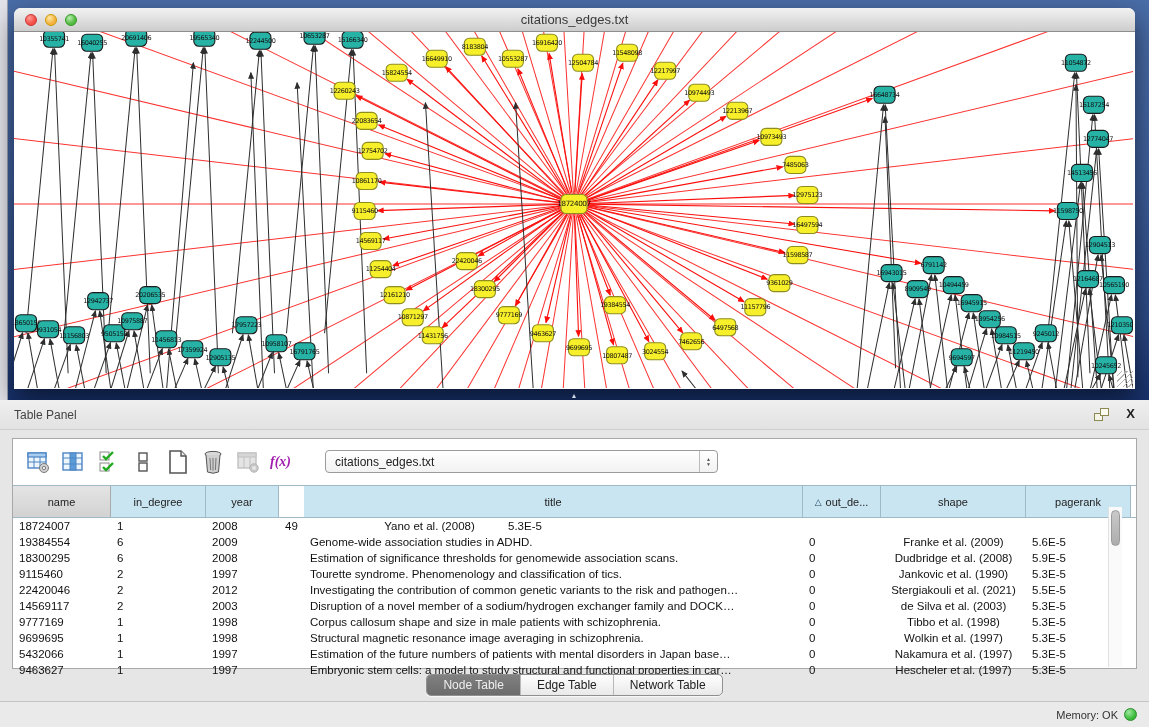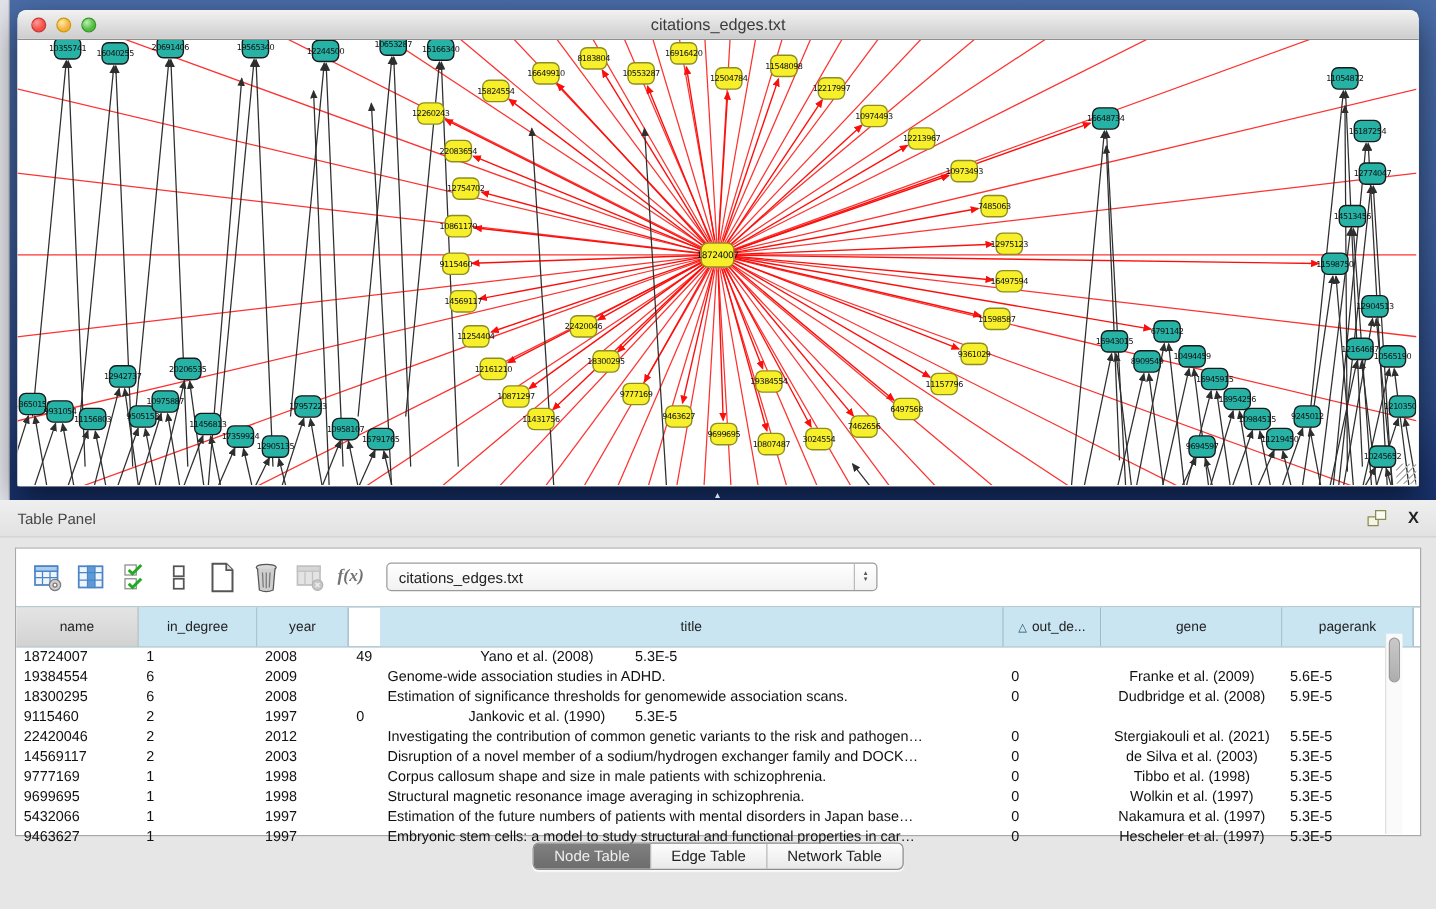--- a/index.html
+++ b/index.html
@@ -35,21 +35,21 @@
   .tp-title { position:absolute; left:14px; top:8px; font-size:12px; color:#444; }
   .tp-float { position:absolute; right:40px; top:8px; width:15px; height:13px; }
   .tp-float .sq1 { position:absolute; left:0; bottom:0; width:9px; height:8px; border:1px solid #8a8a52; background:#f4f4e8; }
   .tp-float .sq2 { position:absolute; right:0; top:0; width:9px; height:8px; border:1px solid #8a8a52; background:#fbfbf2; }
   .tp-close { position:absolute; right:14px; top:6px; font-size:13px; font-weight:bold; color:#222; cursor:default; }
 
   .tp-body { position:absolute; left:12px; top:38px; width:1125px; height:231px; background:#fff; border:1px solid #a8a8a8; }
 
   .toolbar { position:relative; height:45px; display:flex; align-items:center; padding-left:12px; background:#fff; }
   .tb-icon { width:26px; height:26px; margin-right:9px; display:flex; align-items:center; justify-content:center; position:relative; }
-  .fx { font-family:"Liberation Serif", serif; font-style:italic; font-weight:bold; font-size:14px; color:#737373; margin-right:6px; }
+  .fx { font-family:"Liberation Serif", serif; font-style:italic; font-weight:bold; font-size:14px; color:#a21caf; margin-right:22px; }
   .selector { margin-left:12px; width:393px; height:23px; border:1px solid #9b9b9b; border-radius:4px;
     background:linear-gradient(#fff,#f2f2f2); display:flex; align-items:center; position:relative; }
   .selector-value { flex:1; padding-left:9px; font-size:12px; color:#222; }
   .selector-stepper { width:18px; height:100%; border-left:1px solid #bbb; display:flex; flex-direction:column; align-items:center; justify-content:center; color:#555; }
   .selector-stepper span { font-size:5px; line-height:5px; }
 
   
   .grid { position:absolute; left:0; top:46px; width:1123px; height:183px; background:#fff; }
   .grid-header { display:flex; height:33px; border-top:1px solid #9fb9c6; border-bottom:1px solid #9fb9c6; }
   .hcell { height:100%; background:#c9e5f2; border-right:1px solid #9fb9c6; font-size:11px; color:#222;
@@ -723,21 +723,21 @@
               <span>year</span>
             </div>
             <div class="hcell c-title">
               <span>title</span>
             </div>
             <div class="hcell c-out">
               <span class="sort">△</span>
               <span>out_de...</span>
             </div>
             <div class="hcell c-short">
-              <span>gene</span>
+              <span>shape</span>
             </div>
             <div class="hcell c-page">
               <span>pagerank</span>
             </div>
           </div>
         <div class="grid-rows" id="grid-rows">
             <div class="grow">
               <div class="gcell c-name">18724007</div>
               <div class="gcell c-in">1</div>
               <div class="gcell c-year">2008</div>
@@ -760,20 +760,21 @@
               <div class="gcell c-year">2008</div>
               <div class="gcell c-title">Estimation of significance thresholds for genomewide association scans.</div>
               <div class="gcell c-out">0</div>
               <div class="gcell c-short">Dudbridge et al. (2008)</div>
               <div class="gcell c-page">5.9E-5</div>
             </div>
             <div class="grow">
               <div class="gcell c-name">9115460</div>
               <div class="gcell c-in">2</div>
               <div class="gcell c-year">1997</div>
+              <div class="gcell c-title">Tourette syndrome. Phenomenology and classification of tics.</div>
               <div class="gcell c-out">0</div>
               <div class="gcell c-short">Jankovic et al. (1990)</div>
               <div class="gcell c-page">5.3E-5</div>
             </div>
             <div class="grow">
               <div class="gcell c-name">22420046</div>
               <div class="gcell c-in">2</div>
               <div class="gcell c-year">2012</div>
               <div class="gcell c-title">Investigating the contribution of common genetic variants to the risk and pathogen…</div>
               <div class="gcell c-out">0</div>
@@ -833,15 +834,19 @@
     </div>
 
     <div class="tabs-bar">
       <div class="seg">
         <button class="tab active">Node Table</button>
         <button class="tab">Edge Table</button>
         <button class="tab">Network Table</button>
       </div>
     </div>
 
+    <div class="status-bar">
+      <span class="mem-label">Memory: OK</span>
+      <span class="mem-dot"></span>
+    </div>
   </div>
 
 </div>
 
 </body></html>

